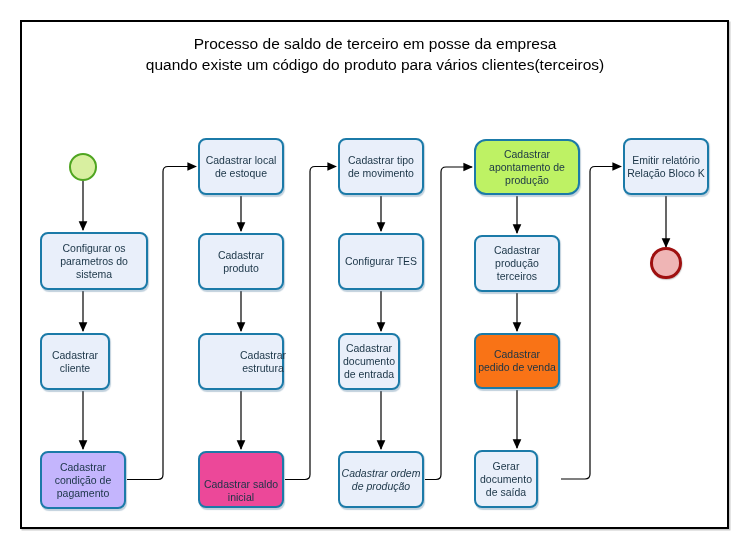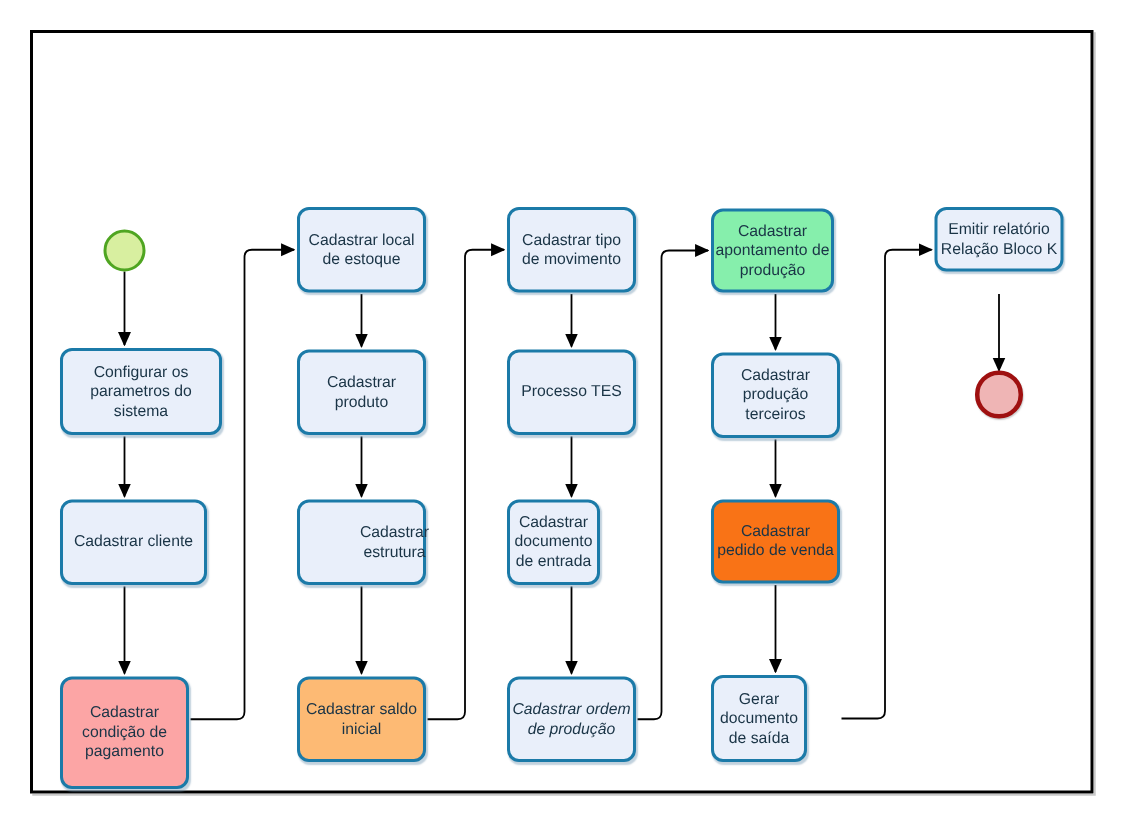--- a/index.html
+++ b/index.html
@@ -26,20 +26,24 @@
   }
   .flow-event { position:absolute; box-sizing:border-box; border-radius:50%; border-style:solid; }
   .flow-event.start { border-width:2.5px; }
   .flow-event.end   { border-width:3.5px; box-shadow:0.5px 1px 1px rgba(120,120,120,0.4); }
 </style>
 </head>
 <body>
 
 <div class="page">
   <div class="frame"></div>
+  <div class="title">
+    <div>Processo de saldo de terceiro em posse da empresa</div>
+    <div>quando existe um código do produto para vários clientes(terceiros)</div>
+  </div>
   <svg id="edges" viewBox="0 0 750 550">
       <defs>
         <marker id="arrowhead" viewBox="0 0 10 10" refX="9" refY="5" markerWidth="8" markerHeight="8" orient="auto">
           <path d="M0,0.5 L10,5 L0,9.5 z" fill="#000000"></path>
         </marker>
       </defs>
       <path d="M83,181 L83,230" fill="none" stroke="#000000" stroke-width="1.2" marker-end="url(#arrowhead)"></path>
       <path d="M83,291 L83,331" fill="none" stroke="#000000" stroke-width="1.2" marker-end="url(#arrowhead)"></path>
       <path d="M83,391 L83,449" fill="none" stroke="#000000" stroke-width="1.2" marker-end="url(#arrowhead)"></path>
       <path d="M127,479.5 L158,479.5 Q163,479.5 163,474.5 L163,171.5 Q163,166.5 168,166.5 L196,166.5" fill="none" stroke="#000000" stroke-width="1.2" marker-end="url(#arrowhead)"></path>
@@ -55,60 +59,60 @@
       <path d="M517,293 L517,331" fill="none" stroke="#000000" stroke-width="1.2" marker-end="url(#arrowhead)"></path>
       <path d="M517,390 L517,448" fill="none" stroke="#000000" stroke-width="1.2" marker-end="url(#arrowhead)"></path>
       <path d="M561,479 L585,479 Q590,479 590,474 L590,171.5 Q590,166.5 595,166.5 L621,166.5" fill="none" stroke="#000000" stroke-width="1.2" marker-end="url(#arrowhead)"></path>
       <path d="M666,196 L666,247" fill="none" stroke="#000000" stroke-width="1.2" marker-end="url(#arrowhead)"></path>
     </svg>
   <div id="nodes-layer">
       <div class="flow-event start" style="left: 68.75px; top: 152.75px; width: 28.5px; height: 28.5px; background: rgb(216, 239, 160); border-color: rgb(79, 165, 33);"></div>
       <div class="flow-node" style="left: 40px; top: 232px; width: 108px; height: 58px; background: rgb(233, 239, 250); border-color: rgb(27, 122, 168); color: rgb(26, 52, 70);">
         <span>Configurar os parametros do sistema</span>
       </div>
-      <div class="flow-node" style="left: 40px; top: 333px; width: 98px; height: 57px; background: rgb(233, 239, 250); border-color: rgb(27, 122, 168); color: rgb(26, 52, 70);">
+      <div class="flow-node" style="left: 40px; top: 333px; width: 70px; height: 57px; background: rgb(233, 239, 250); border-color: rgb(27, 122, 168); color: rgb(26, 52, 70);">
         <span>Cadastrar cliente</span>
       </div>
-      <div class="flow-node" style="left: 40px; top: 451px; width: 86px; height: 75px; background: #fca5a5; border-color: rgb(27, 122, 168); color: rgb(26, 52, 70);">
+      <div class="flow-node" style="left: 40px; top: 451px; width: 86px; height: 58px; background: #c4b5fd; border-color: rgb(27, 122, 168); color: rgb(26, 52, 70);">
         <span>Cadastrar condição de pagamento</span>
       </div>
       <div class="flow-node" style="left: 198px; top: 138px; width: 86px; height: 57px; background: rgb(233, 239, 250); border-color: rgb(27, 122, 168); color: rgb(26, 52, 70);">
         <span>Cadastrar local de estoque</span>
       </div>
       <div class="flow-node" style="left: 198px; top: 233px; width: 86px; height: 57px; background: rgb(233, 239, 250); border-color: rgb(27, 122, 168); color: rgb(26, 52, 70); align-items: center;">
         <span>Cadastrar produto</span>
       </div>
       <div class="flow-node" style="left: 198px; top: 333px; width: 86px; height: 57px; background: rgb(233, 239, 250); border-color: rgb(27, 122, 168); color: rgb(26, 52, 70); padding-left: 45px;">
         <span>Cadastrar estrutura</span>
       </div>
-      <div class="flow-node" style="left: 198px; top: 451px; width: 86px; height: 57px; background: #fdba74; border-color: rgb(27, 122, 168); color: rgb(26, 52, 70);">
+      <div class="flow-node" style="left: 198px; top: 451px; width: 86px; height: 57px; background: #ec4899; border-color: rgb(27, 122, 168); color: rgb(26, 52, 70); align-items: flex-end;">
         <span>Cadastrar saldo inicial</span>
       </div>
       <div class="flow-node" style="left: 338px; top: 138px; width: 86px; height: 57px; background: rgb(233, 239, 250); border-color: rgb(27, 122, 168); color: rgb(26, 52, 70);">
         <span>Cadastrar tipo de movimento</span>
       </div>
       <div class="flow-node" style="left: 338px; top: 233px; width: 86px; height: 57px; background: rgb(233, 239, 250); border-color: rgb(27, 122, 168); color: rgb(26, 52, 70);">
-        <span>Processo TES</span>
+        <span>Configurar TES</span>
       </div>
       <div class="flow-node" style="left: 338px; top: 333px; width: 62px; height: 57px; background: rgb(233, 239, 250); border-color: rgb(27, 122, 168); color: rgb(26, 52, 70); text-align: center;">
         <span>Cadastrar documento de entrada</span>
       </div>
       <div class="flow-node" style="left: 338px; top: 451px; width: 86px; height: 57px; background: rgb(233, 239, 250); border-color: rgb(27, 122, 168); color: rgb(26, 52, 70); font-style: italic;">
         <span>Cadastrar ordem de produção</span>
       </div>
-      <div class="flow-node" style="left: 474px; top: 139px; width: 82px; height: 56px; background: #86efac; border-color: rgb(27, 122, 168); color: rgb(26, 52, 70);">
+      <div class="flow-node" style="left: 474px; top: 139px; width: 106px; height: 56px; background: #bef264; border-color: rgb(27, 122, 168); color: rgb(26, 52, 70); border-radius: 12px;">
         <span>Cadastrar apontamento de produção</span>
       </div>
       <div class="flow-node" style="left: 474px; top: 235px; width: 86px; height: 57px; background: rgb(233, 239, 250); border-color: rgb(27, 122, 168); color: rgb(26, 52, 70);">
         <span>Cadastrar produção terceiros</span>
       </div>
       <div class="flow-node" style="left: 474px; top: 333px; width: 86px; height: 56px; background: #f97316; border-color: rgb(27, 122, 168); color: rgb(26, 52, 70);">
         <span>Cadastrar pedido de venda</span>
       </div>
       <div class="flow-node" style="left: 474px; top: 450px; width: 64px; height: 58px; background: rgb(233, 239, 250); border-color: rgb(27, 122, 168); color: rgb(26, 52, 70);">
         <span>Gerar documento de saída</span>
       </div>
-      <div class="flow-node" style="left: 623px; top: 138px; width: 86px; height: 43px; background: rgb(233, 239, 250); border-color: rgb(27, 122, 168); color: rgb(26, 52, 70);">
+      <div class="flow-node" style="left: 623px; top: 138px; width: 86px; height: 57px; background: rgb(233, 239, 250); border-color: rgb(27, 122, 168); color: rgb(26, 52, 70);">
         <span>Emitir relatório Relação Bloco K</span>
       </div>
       <div class="flow-event end" style="left: 650.25px; top: 247.25px; width: 31.5px; height: 31.5px; background: rgb(239, 181, 181); border-color: rgb(159, 16, 16);"></div>
     </div>
 </div>
 
 </body></html>

